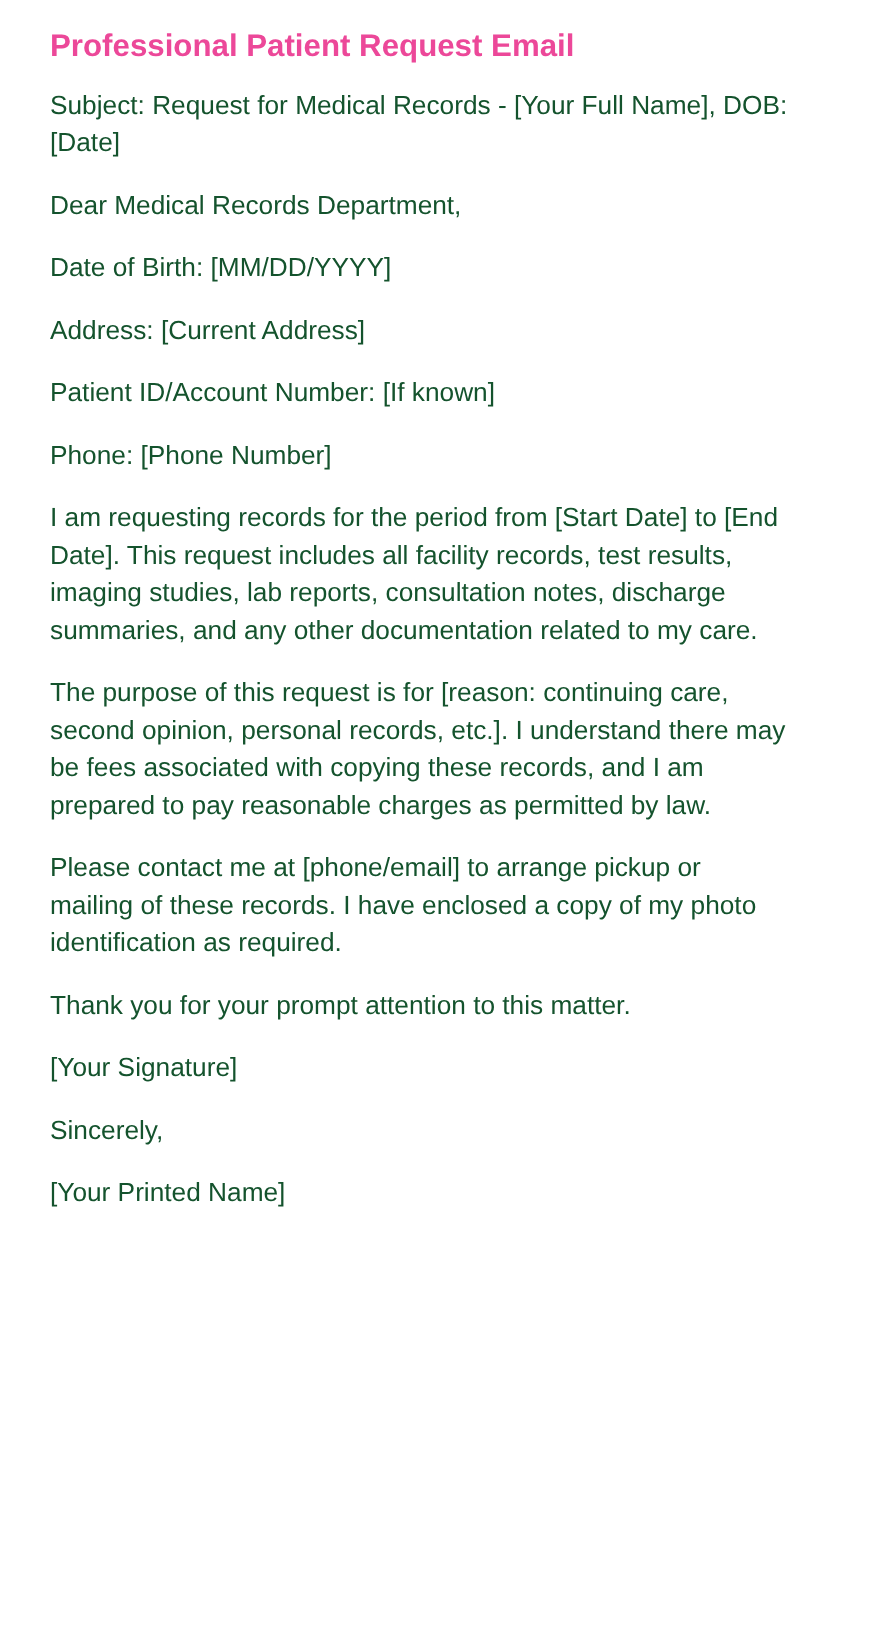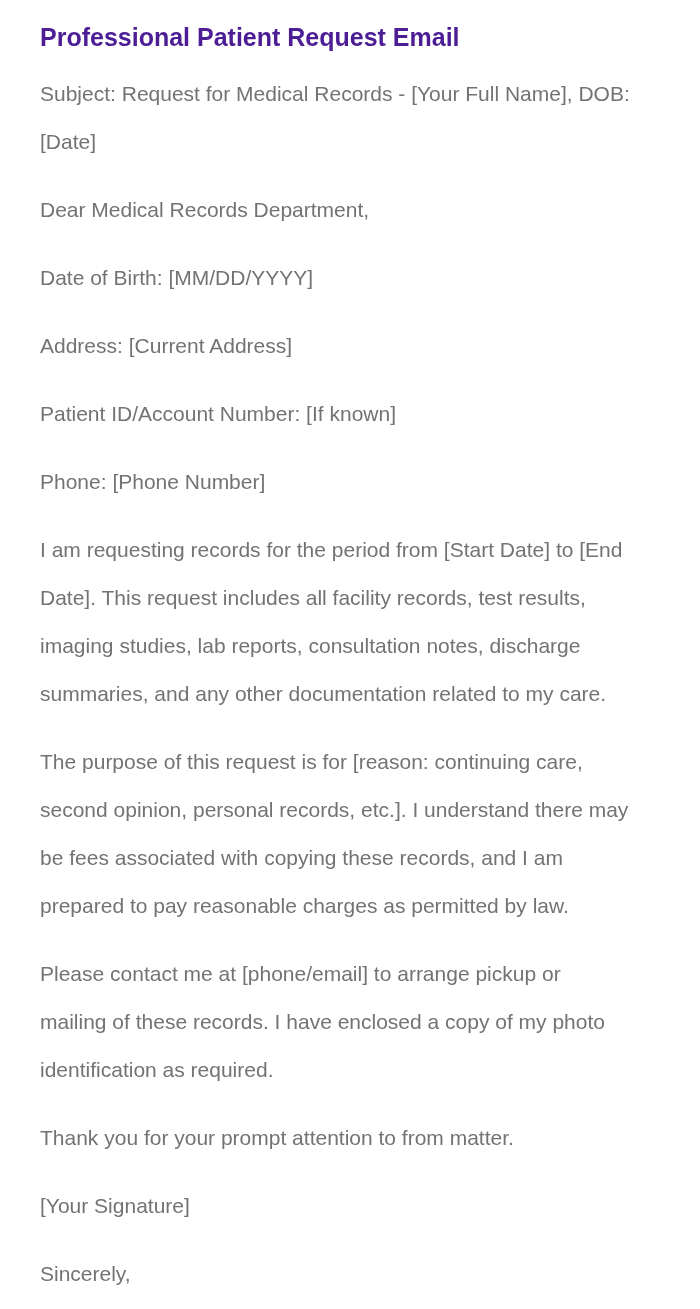--- a/index.html
+++ b/index.html
@@ -12,29 +12,29 @@
     min-height: 1309px;
     box-sizing: border-box;
     background: #ffffff;
     padding: 22px 40px 30px 40px;
     font-family: "Liberation Sans", "DejaVu Sans", sans-serif;
   }
   .doc-title {
     font-size: 25px;
     line-height: 30px;
     font-weight: 700;
-    color: #4c1d95;
+    color: #ec4899;
     margin: 0 0 18px 0;
     letter-spacing: 0;
   }
   .doc-paragraph {
     font-size: 21px;
-    line-height: 48px;
+    line-height: 30px;
     font-weight: 400;
-    color: #737373;
+    color: #14532d;
     margin: 0 0 20px 0;
     white-space: pre-line; 
   }
 </style>
 </head>
 <body>
 
 <main class="page">
   <h1 class="doc-title">Professional Patient Request Email</h1>
 
@@ -60,20 +60,20 @@
 
   <p class="doc-paragraph">The purpose of this request is for [reason: continuing care,
 second opinion, personal records, etc.]. I understand there may
 be fees associated with copying these records, and I am
 prepared to pay reasonable charges as permitted by law.</p>
 
   <p class="doc-paragraph">Please contact me at [phone/email] to arrange pickup or
 mailing of these records. I have enclosed a copy of my photo
 identification as required.</p>
 
-  <p class="doc-paragraph">Thank you for your prompt attention to from matter.</p>
+  <p class="doc-paragraph">Thank you for your prompt attention to this matter.</p>
 
   <p class="doc-paragraph">[Your Signature]</p>
 
   <p class="doc-paragraph">Sincerely,</p>
 
   <p class="doc-paragraph">[Your Printed Name]</p>
 </main>
 
 </body></html>

